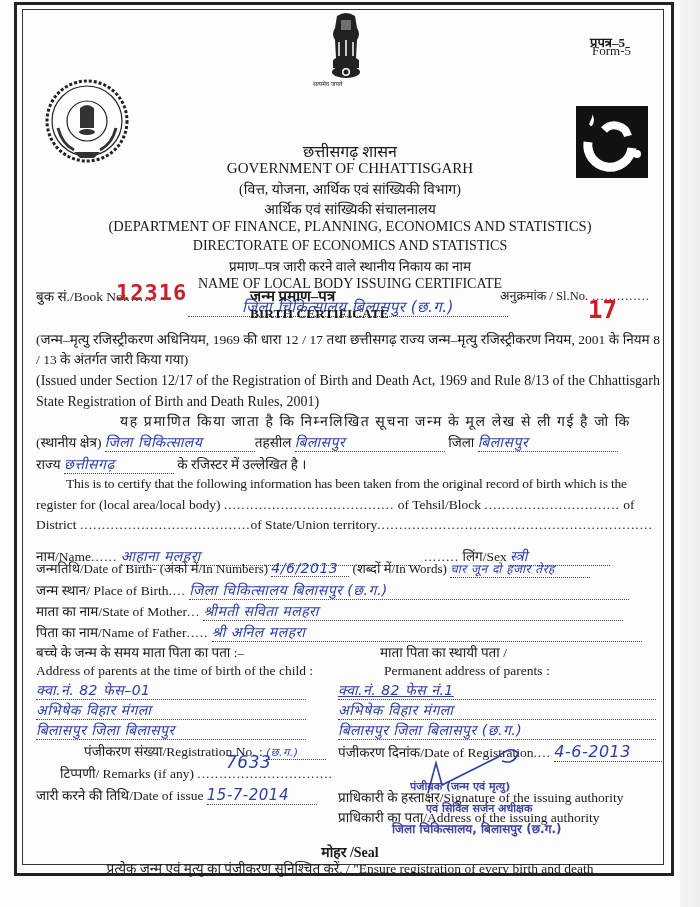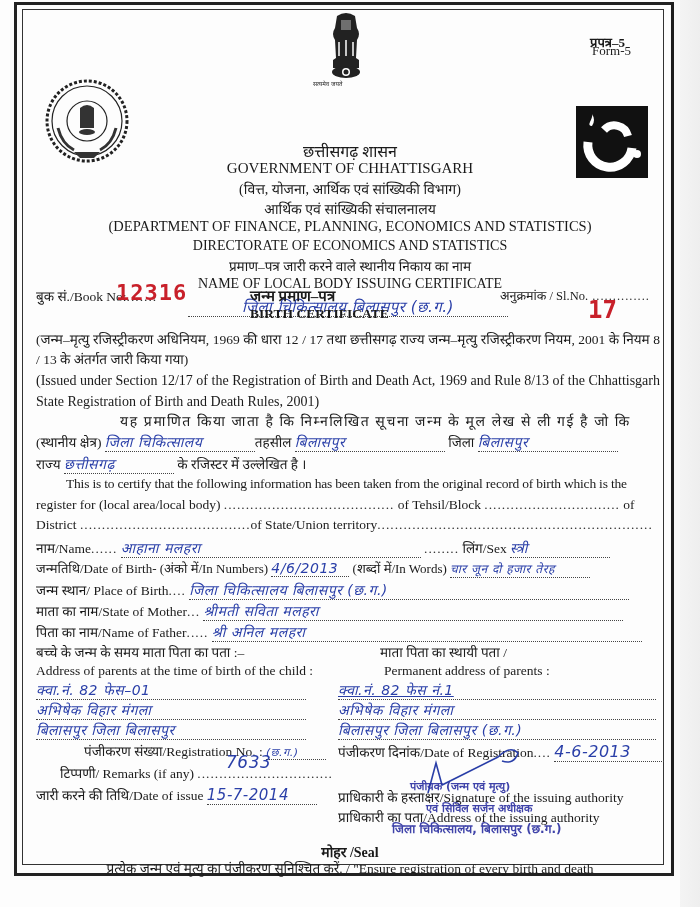--- a/index.html
+++ b/index.html
@@ -155,21 +155,21 @@
   <span class="dots">...............................</span>
   <span>of</span>
 </div>
 <div class="row" style="top:517px;">
   <span>District</span>
   <span class="dots">.......................................</span><span>of State/Union territory</span><span class="dots">...............................................................</span>
 </div>
 
 <div class="row" style="top:538px;">
   <span>नाम/Name</span><span class="dots">......</span>
-  <span class="handwriting" style="display:inline-block;width:300px;border-bottom:1px dotted #444;">आहाना मलहरा</span>
+  <span class="handwriting" style="display:inline-block;width:300px;border-bottom:1px dotted #444;margin-top:8px;">आहाना मलहरा</span>
   <span class="dots">........</span>
   <span>लिंग/Sex</span>
   <span class="handwriting" style="display:inline-block;width:100px;border-bottom:1px dotted #444;">स्त्री</span>
 </div>
 
 <div class="row" style="top:559px;font-size:13px;">
   <span>जन्मतिथि/Date of Birth- (अंको में/In Numbers)</span>
   <span class="handwriting" style="display:inline-block;width:78px;border-bottom:1px dotted #444;">4/6/2013</span>
   <span>(शब्दों में/In Words)</span>
   <span class="handwriting" style="display:inline-block;width:140px;border-bottom:1px dotted #444;font-size:12px;">चार जून दो हजार तेरह</span>

